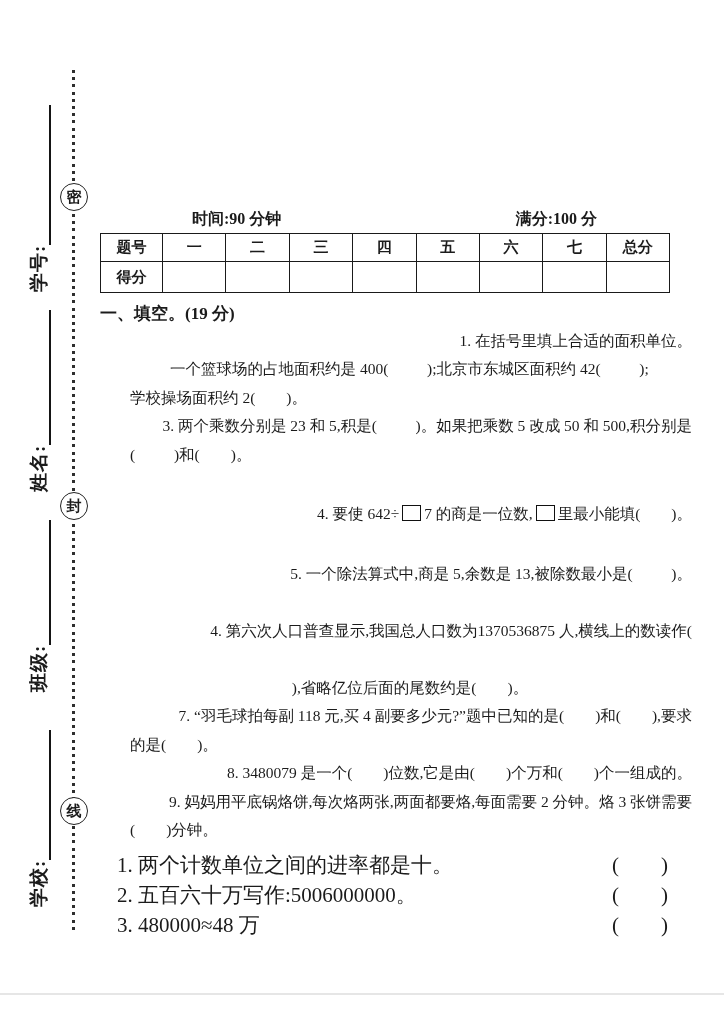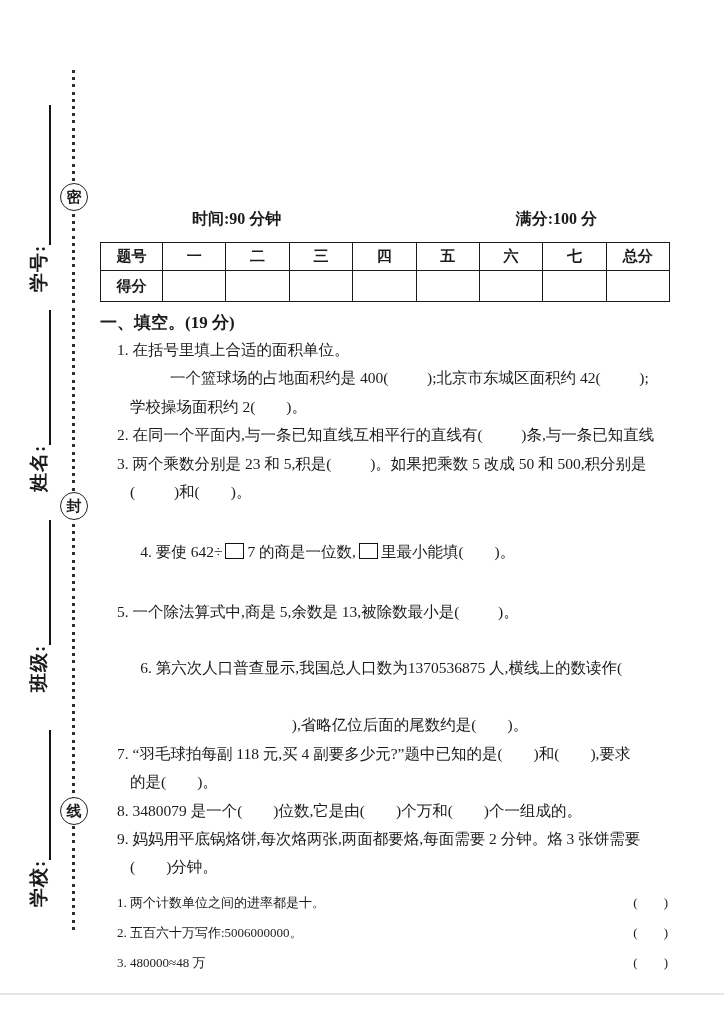--- a/index.html
+++ b/index.html
@@ -29,42 +29,42 @@
   .rot-label .txt{line-height:24px;letter-spacing:1px;}
   .rot-label .v-line{flex:1;border-bottom:2px solid #151515;height:100%;}
   
   .main{position:absolute;left:100px;top:190px;width:592px;}
   .head-row{
     display:flex;justify-content:space-between;
     padding:0 95px 0 92px;height:24px;
     font-size:16px;font-weight:bold;white-space:pre;margin-top:19px;
   }
   table.score{
-    border-collapse:collapse;margin-top:9px;width:570px;table-layout:fixed;border-radius:16px;
+    border-collapse:collapse;width:570px;table-layout:fixed;border-radius:16px;
   }
   table.score td{
     border:1.4px solid #1a1a1a;text-align:center;vertical-align:middle;
     font-size:15px;font-weight:bold;padding:0;
   }
   table.score col.c0{width:62px;}
   table.score tr.r1 td{height:27px;}
   table.score tr.r2 td{height:30px;}
   .sec-title{font-size:17px;font-weight:bold;margin-top:10px;line-height:22px;white-space:pre;}
   .qwrap{margin-top:2px;}
   .q{font-size:15.5px;line-height:28.4px;white-space:pre;}
-  .ind1{padding-left:17px;}
+  .ind1{padding-left:17px;text-align:right;}
   .ind2{padding-left:70px;}
   .ind3{padding-left:30px;}
   .ind4{padding-left:28px;text-align:center;}
   .box{
     display:inline-block;width:17px;height:14px;border:1.6px solid #111;
     vertical-align:-2px;margin:0 3px;background:#fff;
   }
   .unum{text-underline-offset:3px;}
-  .judge{display:flex;font-size:13px;line-height:30px;white-space:pre;}
+  .judge{display:flex;font-size:21px;line-height:30px;white-space:pre;}
   .judge .ans{margin-left:auto;padding-right:24px;}
   .bottom-line{
     position:absolute;left:0;top:993px;width:724px;height:2px;background:#e6e6e6;
   }
 </style>
 </head>
 <body>
 
 <div class="seal-dotted"></div>
 <div class="seal-circle" style="top:183px;">
@@ -139,33 +139,32 @@
   </tbody>
     </table>
 
   <div class="sec-title">一、填空。(19 分)</div>
 
   <div class="qwrap">
     <div class="q ind1">1. 在括号里填上合适的面积单位。</div>
     <div class="q ind2">一个篮球场的占地面积约是 400(          );北京市东城区面积约 42(          );</div>
     <div class="q ind3">学校操场面积约 2(        )。</div>
 
-    <div class="q ind1">2. 在同一个平面内,与一条已知直线互相平行的直线有(          )条,与一条已知直线</div>
 
     <div class="q ind1">3. 两个乘数分别是 23 和 5,积是(          )。如果把乘数 5 改成 50 和 500,积分别是</div>
     <div class="q ind3">(          )和(        )。</div>
 
     <div class="q ind1" style="margin-top:3px;">
       <span>4. 要使 642÷</span><span class="box"></span><span>7 的商是一位数,</span><span class="box"></span><span>里最小能填(        )。</span>
     </div>
 
     <div class="q ind1" style="margin-top:3px;">5. 一个除法算式中,商是 5,余数是 13,被除数最小是(          )。</div>
 
     <div class="q ind1">
-      <span>6. 第六次人口普查显示,我国总人口数为</span><span class="unum">1370536875</span><span> 人,横线上的数读作(</span>
+      <span>4. 第六次人口普查显示,我国总人口数为</span><span class="unum">1370536875</span><span> 人,横线上的数读作(</span>
     </div>
     <div class="q ind4">),省略亿位后面的尾数约是(        )。</div>
 
     <div class="q ind1">7. “羽毛球拍每副 118 元,买 4 副要多少元?”题中已知的是(        )和(        ),要求</div>
     <div class="q ind3">的是(        )。</div>
 
     <div class="q ind1">8. 3480079 是一个(        )位数,它是由(        )个万和(        )个一组成的。</div>
 
     <div class="q ind1">9. 妈妈用平底锅烙饼,每次烙两张,两面都要烙,每面需要 2 分钟。烙 3 张饼需要</div>
     <div class="q ind3">(        )分钟。</div>

